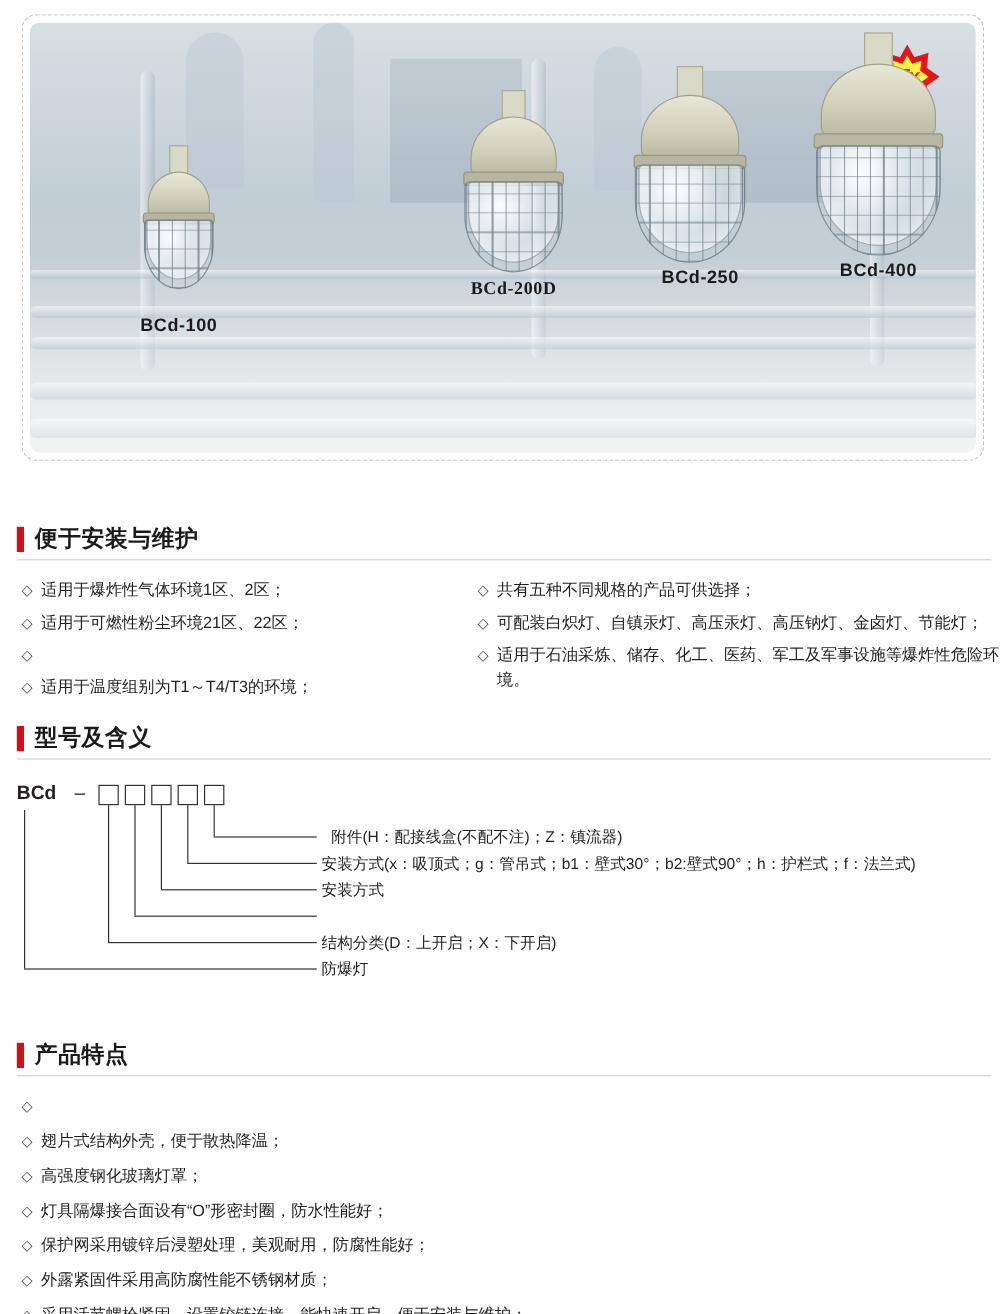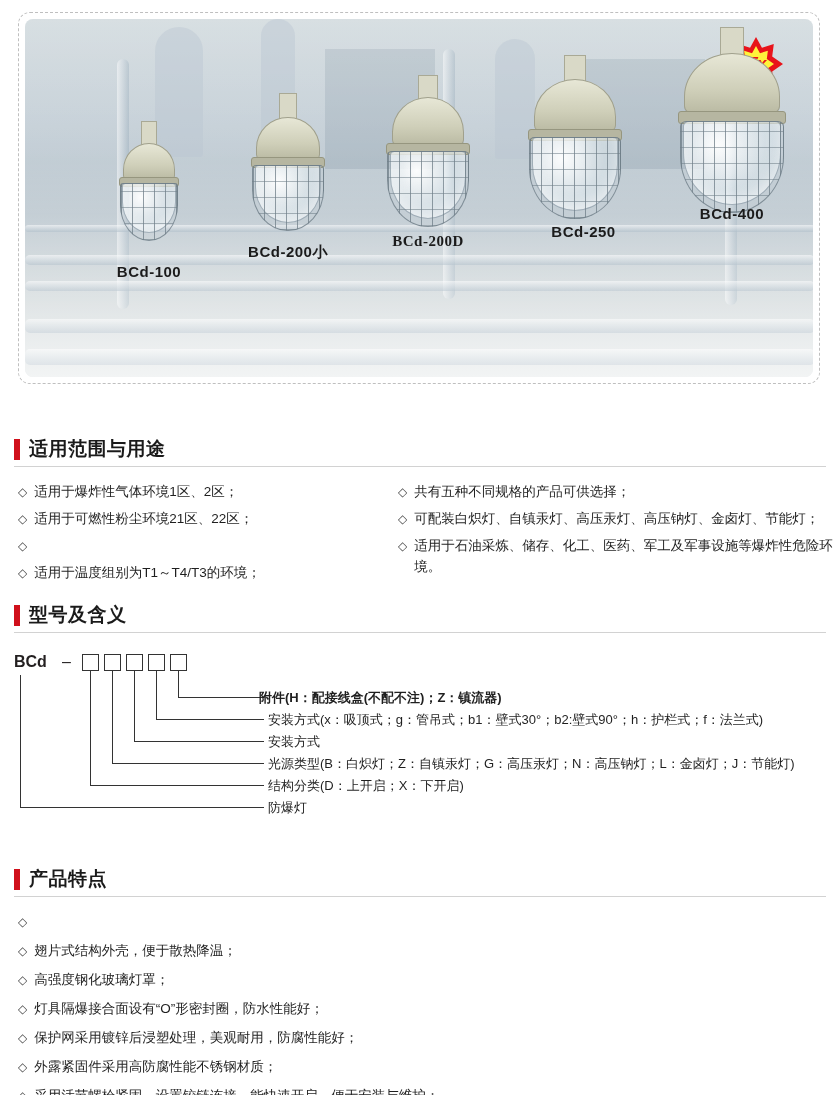--- a/index.html
+++ b/index.html
@@ -277,28 +277,20 @@
 
     <div class="lamp" style="left:64px; width:120px; height:210px;">
       <div class="stem" style="top:8px; width:14px; height:26px;"></div>
       <div class="hood" style="top:30px; width:50px; height:36px;"></div>
       <div class="ring" style="top:64px; width:58px; height:8px;"></div>
       <div class="globe" style="top:70px; width:52px; height:48px;"></div>
       <div class="cage" style="top:70px; width:56px; height:56px;"></div>
       <div class="label" style="top:150px;">BCd-100</div>
     </div>
 
-    <div class="lamp" style="left:198px; width:130px; height:230px;">
-      <div class="stem" style="top:0px; width:16px; height:28px;"></div>
-      <div class="hood" style="top:24px; width:62px; height:42px;"></div>
-      <div class="ring" style="top:64px; width:72px; height:9px;"></div>
-      <div class="globe" style="top:72px; width:64px; height:56px;"></div>
-      <div class="cage" style="top:72px; width:70px; height:64px;"></div>
-      <div class="label" style="top:150px;">BCd-200小</div>
-    </div>
 
     <div class="lamp" style="left:338px; width:130px; height:240px;">
       <div class="stem" style="top:-8px; width:18px; height:26px;"></div>
       <div class="hood" style="top:14px; width:70px; height:48px;"></div>
       <div class="ring" style="top:60px; width:82px; height:10px;"></div>
       <div class="globe" style="top:68px; width:74px; height:66px;"></div>
       <div class="cage" style="top:68px; width:80px; height:74px;"></div>
       <div class="label" style="top:150px;font-family:Liberation Serif, serif;">BCd-200D</div>
     </div>
 
@@ -310,29 +302,29 @@
       <div class="cage" style="top:64px; width:90px; height:80px;"></div>
       <div class="label" style="top:150px;padding-left:17px;">BCd-250</div>
     </div>
 
     <div class="lamp" style="left:632px; width:150px; height:260px;">
       <div class="stem" style="top:-36px; width:22px; height:30px;"></div>
       <div class="hood" style="top:-10px; width:94px; height:60px;"></div>
       <div class="ring" style="top:48px; width:106px; height:11px;"></div>
       <div class="globe" style="top:58px; width:96px; height:82px;"></div>
       <div class="cage" style="top:58px; width:102px; height:90px;"></div>
-      <div class="label" style="top:142px;">BCd-400</div>
+      <div class="label" style="top:154px;">BCd-400</div>
     </div>
 
   </div>
 </div>
 
 <div class="section-title" style="left:14px; top:436px;">
   <div class="bar"></div>
-  <div class="txt">适用范围与用途</div>
+  <div class="txt">便于安装与维护</div>
 </div>
 <div class="rule" style="left:14px; top:466px; width:812px;"></div>
 
 <div class="col" style="left:18px; top:482px; width:380px;">
   <div class="bullet">
     <span class="dia">◇</span>
     <span>适用于爆炸性气体环境1区、2区；</span>
   </div>
   <div class="bullet">
     <span class="dia">◇</span>
@@ -373,33 +365,32 @@
   <div class="dash">–</div>
 
   <div class="box" style="left:82px;"></div>
   <div class="box" style="left:104px;"></div>
   <div class="box" style="left:126px;"></div>
   <div class="box" style="left:148px;"></div>
   <div class="box" style="left:170px;"></div>
 
   <div class="lead-v" style="left:178px; top:26px; height:26px;"></div>
   <div class="lead-h" style="left:178px; top:52px; width:86px;"></div>
-  <div class="lead-label" style="left:259px; top:44px;font-weight:bold;">附件(H：配接线盒(不配不注)；Z：镇流器)</div>
+  <div class="lead-label" style="left:276px; top:44px;">附件(H：配接线盒(不配不注)；Z：镇流器)</div>
 
   <div class="lead-v" style="left:156px; top:26px; height:48px;"></div>
   <div class="lead-h" style="left:156px; top:74px; width:108px;"></div>
   <div class="lead-label" style="left:268px; top:66px;">安装方式(x：吸顶式；g：管吊式；b1：壁式30°；b2:壁式90°；h：护栏式；f：法兰式)</div>
 
   <div class="lead-v" style="left:134px; top:26px; height:70px;"></div>
   <div class="lead-h" style="left:134px; top:96px; width:130px;"></div>
   <div class="lead-label" style="left:268px; top:88px;">安装方式</div>
 
   <div class="lead-v" style="left:112px; top:26px; height:92px;"></div>
   <div class="lead-h" style="left:112px; top:118px; width:152px;"></div>
-  <div class="lead-label" style="left:268px; top:110px;">光源类型(B：白炽灯；Z：自镇汞灯；G：高压汞灯；N：高压钠灯；L：金卤灯；J：节能灯)</div>
 
   <div class="lead-v" style="left:90px; top:26px; height:114px;"></div>
   <div class="lead-h" style="left:90px; top:140px; width:174px;"></div>
   <div class="lead-label" style="left:268px; top:132px;text-align:right;">结构分类(D：上开启；X：下开启)</div>
 
   <div class="lead-v" style="left:20px; top:30px; height:132px;"></div>
   <div class="lead-h" style="left:20px; top:162px; width:244px;"></div>
   <div class="lead-label" style="left:268px; top:154px;">防爆灯</div>
 </div>
 

